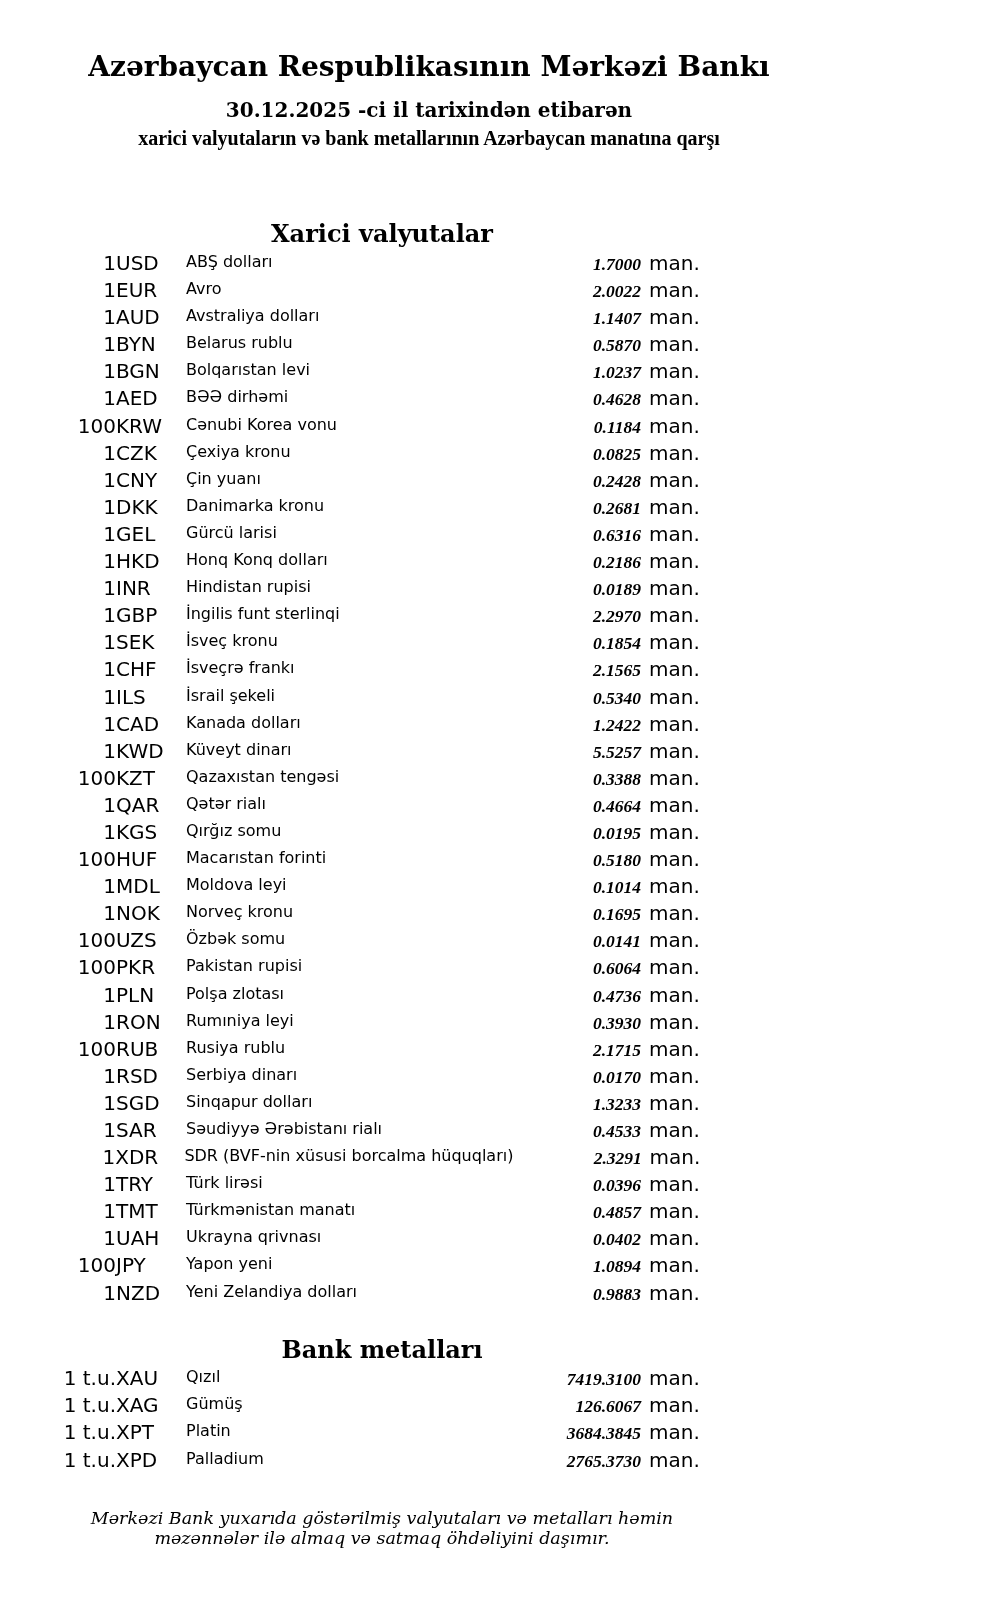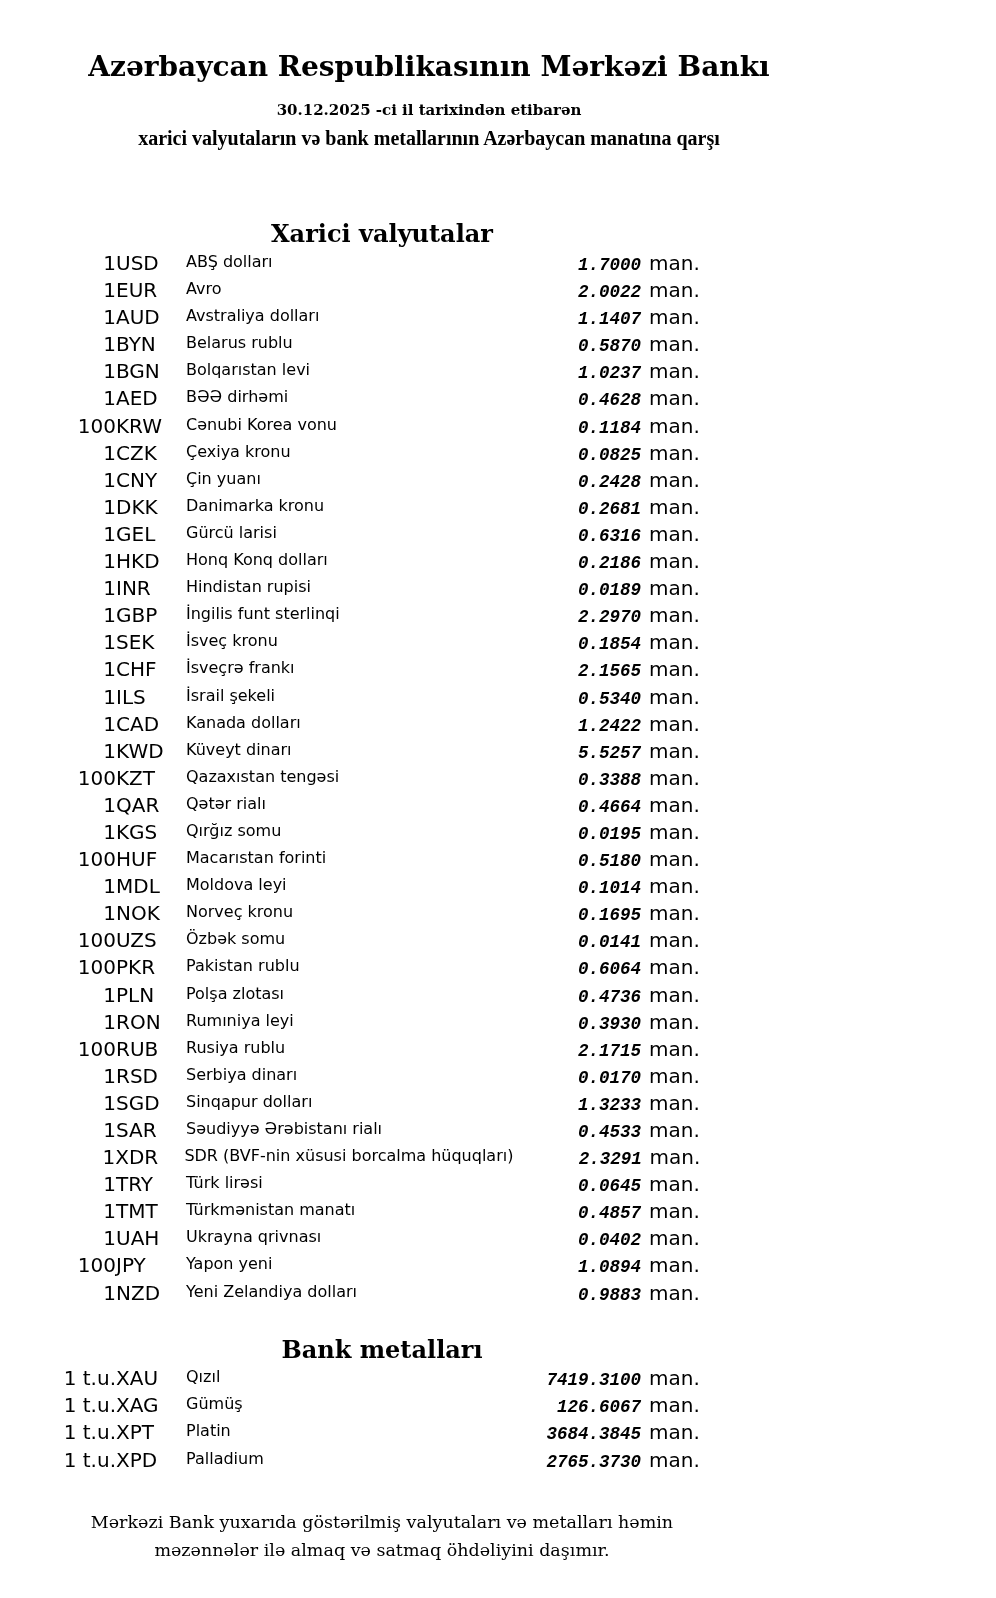--- a/index.html
+++ b/index.html
@@ -29,21 +29,21 @@
   .bank-title {
     font-family: "DejaVu Serif", "Liberation Serif", serif;
     font-weight: bold;
     font-size: 28px;
     line-height: 34px;
     margin: 0;
   }
   .date-line {
     font-family: "DejaVu Serif", "Liberation Serif", serif;
     font-weight: bold;
-    font-size: 15px;
+    font-size: 20px;
     line-height: 24px;
     margin-top: 14px;
   }
   .subtitle-line {
     font-family: Liberation Serif, serif;
     font-weight: bold;
     font-size: 20px;
     line-height: 24px;
     margin-top: 4px;
   }
@@ -80,38 +80,39 @@
   .name {
     flex: 1;
     text-align: left;
     font-size: 16px;
     position: relative;
     top: -3px;
   }
   .rate {
     width: 130px;
     text-align: right;
-    font-family: Liberation Mono, monospace;
+    font-family: Liberation Serif, serif;
     font-style: italic;
     font-weight: bold;
     font-size: 17.5px;
   }
   .man {
     width: 67px;
     text-align: center;
     font-size: 20px;
   }
   .page-footer {
     margin-top: 33px;
     text-align: center;
   }
   .disclaimer {
     font-family: "DejaVu Serif", "Liberation Serif", serif;
+    font-style: italic;
     font-size: 17.5px;
-    line-height: 28px;
+    line-height: 20px;
     margin: 0;
   }
 </style>
 </head>
 <body>
 
 <div class="page">
 
   <header class="centered-block">
     <h1 class="bank-title">Azərbaycan Respublikasının Mərkəzi Bankı</h1>
@@ -327,21 +328,21 @@
           <span class="qty">100</span>
           <span class="code">UZS</span>
           <span class="name">Özbək somu</span>
           <span class="rate">0.0141</span>
           <span class="man">man.</span>
         </div>
 
         <div class="row">
           <span class="qty">100</span>
           <span class="code">PKR</span>
-          <span class="name">Pakistan rublu</span>
+          <span class="name">Pakistan rupisi</span>
           <span class="rate">0.6064</span>
           <span class="man">man.</span>
         </div>
 
         <div class="row">
           <span class="qty">1</span>
           <span class="code">PLN</span>
           <span class="name">Polşa zlotası</span>
           <span class="rate">0.4736</span>
           <span class="man">man.</span>
@@ -392,21 +393,21 @@
           <span class="code">XDR</span>
           <span class="name">SDR (BVF-nin xüsusi borcalma hüquqları)</span>
           <span class="rate">2.3291</span>
           <span class="man">man.</span>
         </div>
 
         <div class="row">
           <span class="qty">1</span>
           <span class="code">TRY</span>
           <span class="name">Türk lirəsi</span>
-          <span class="rate">0.0645</span>
+          <span class="rate">0.0396</span>
           <span class="man">man.</span>
         </div>
 
         <div class="row">
           <span class="qty">1</span>
           <span class="code">TMT</span>
           <span class="name">Türkmənistan manatı</span>
           <span class="rate">0.4857</span>
           <span class="man">man.</span>
         </div>

